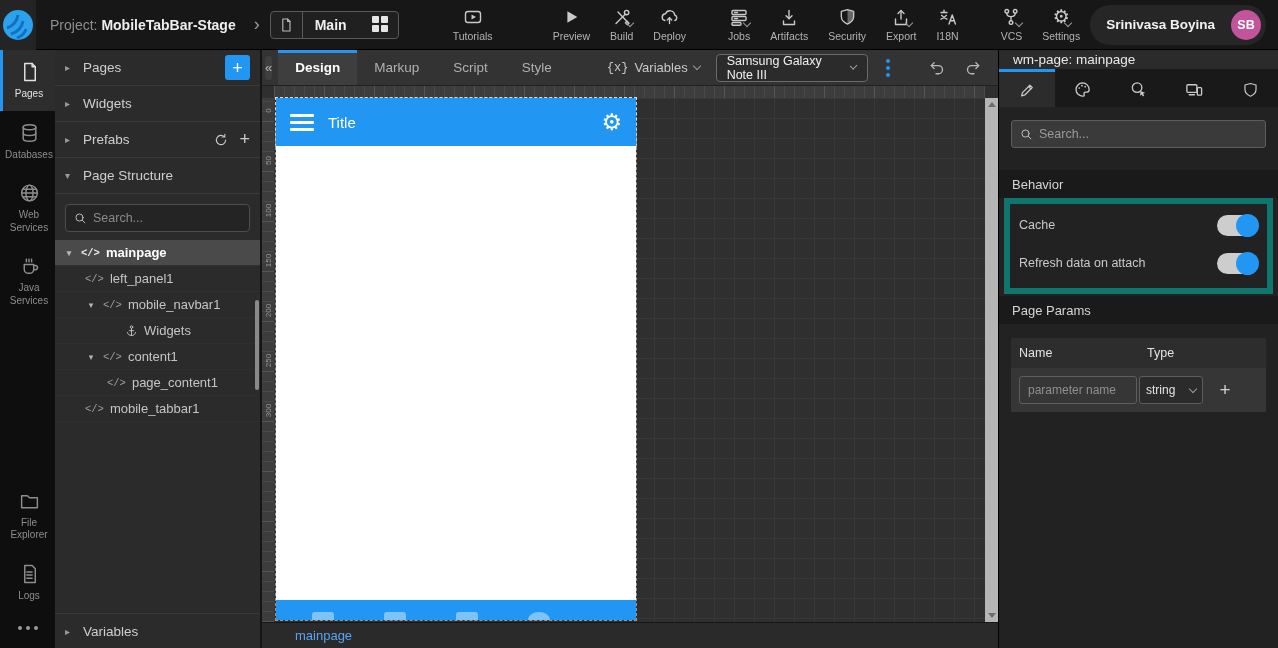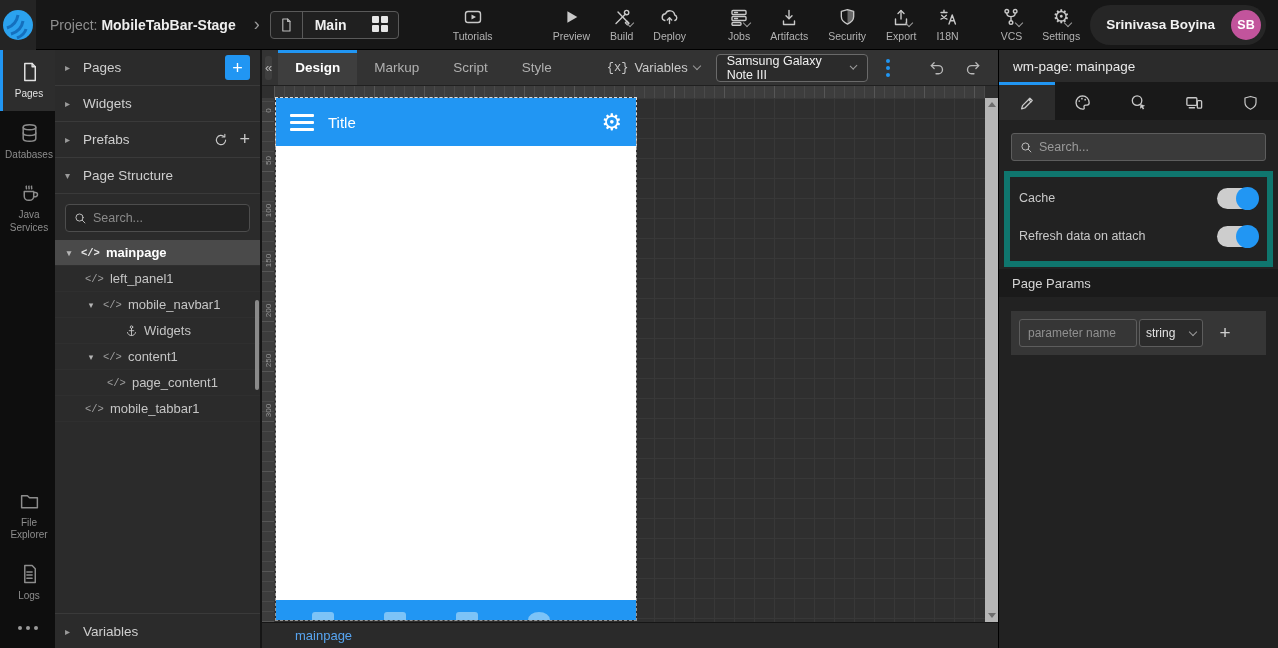--- a/index.html
+++ b/index.html
@@ -127,21 +127,21 @@
     display:flex; flex-direction:column; justify-content:space-between; align-items:center; cursor:pointer; }
   .csa { width:0; height:0; border-left:4px solid transparent; border-right:4px solid transparent; margin:4px 0; }
   .csa.up { border-bottom:5px solid #6e6e6e; }
   .csa.down { border-top:5px solid #6e6e6e; }
   .statusbar { height:26px; background:#2a2a2a; border-top:1px solid #161616; display:flex; align-items:center;
     padding-left:33px; font-size:13px; }
   .statusbar .crumb { color:#57a4f0; cursor:pointer; }
 
   
   .inspector { width:280px; background:#222; display:flex; flex-direction:column; border-left:1px solid #000; }
-  .insp-title { height:32px; background:#2b2b2b; display:flex; align-items:center; padding-left:14px;
+  .insp-title { height:19px; background:#2b2b2b; display:flex; align-items:center; padding-left:14px;
     font-size:13.5px; color:#e8e8e8; flex:0 0 auto; }
   .insp-tabs { height:38px; background:#191919; display:flex; flex:0 0 auto; }
   .insp-tab { width:56px; display:flex; align-items:center; justify-content:center; cursor:pointer;
     border-top:3px solid transparent; color:#9a9a9a; }
   .insp-tab.active { background:#2c2c2c; border-top-color:#2196f3; color:#e6e6e6; }
   .insp-search { margin:13px 12px 10px; height:28px; background:#3a3a3a; border:1px solid #5d5d5d; border-radius:3px;
     display:flex; align-items:center; gap:6px; padding:0 8px; flex:0 0 auto; }
   .insp-search input { background:transparent; border:none; outline:none; color:#ddd; width:100%; font-size:12.5px;
     font-family:"Liberation Sans",sans-serif; }
   .insp-search input::placeholder { color:#9a9a9a; }
@@ -335,20 +335,30 @@
             <ellipse cx="10" cy="4.5" rx="6" ry="2.4"></ellipse>
             <path d="M4 4.5v11c0 1.3 2.7 2.4 6 2.4s6-1.1 6-2.4v-11"></path>
             <path d="M4 10c0 1.3 2.7 2.4 6 2.4s6-1.1 6-2.4"></path>
           </svg>
       </span>
       <span class="rl">Databases</span>
     </div>
     <div class="rail-item">
       <span class="ico">
         <svg width="21" height="22" viewBox="0 0 20 20">
+            <circle cx="10" cy="10" r="7.5"></circle>
+            <ellipse cx="10" cy="10" rx="3.4" ry="7.5"></ellipse>
+            <path d="M2.5 10h15M3.5 6.5h13M3.5 13.5h13"></path>
+          </svg>
+      </span>
+      <span class="rl">Web Services</span>
+    </div>
+    <div class="rail-item">
+      <span class="ico">
+        <svg width="21" height="22" viewBox="0 0 20 20">
             <path d="M5 8.5h9v4.5a4 4 0 0 1-4 4H9a4 4 0 0 1-4-4z"></path>
             <path d="M14 9.5h1.6a2 2 0 0 1 0 4H14"></path>
             <path d="M7 3.5c-.8 1 .8 1.5 0 2.5M9.5 3.5c-.8 1 .8 1.5 0 2.5M12 3.5c-.8 1 .8 1.5 0 2.5"></path>
           </svg>
       </span>
       <span class="rl">Java Services</span>
     </div>
     <div class="rail-spacer"></div>
     <div class="rail-item">
       <span class="ico">
@@ -606,33 +616,39 @@
     <div class="insp-search">
       <span class="ico">
         <svg width="13" height="13" viewBox="0 0 20 20">
             <circle cx="8.5" cy="8.5" r="5.5"></circle>
             <path d="M12.8 12.8l4 4"></path>
           </svg>
       </span>
       <input placeholder="Search..." style="">
     </div>
 
+    <div class="sec-header">Behavior</div>
     <div class="hl-red">
       <div class="fld-row">
         <span class="fld-label">Cache</span>
         <span class="toggle on"></span>
       </div>
       <div class="fld-row">
         <span class="fld-label">Refresh data on attach</span>
         <span class="toggle on"></span>
       </div>
     </div>
 
     <div class="sec-header" style="margin-top:2px">Page Params</div>
     <div class="pp-table">
+      <div class="pp-head">
+        <span class="hc hc1">Name</span>
+        <span class="hc hc2">Type</span>
+        <span class="hc hc3"></span>
+      </div>
       <div class="pp-body">
         <span class="bc1">
           <input class="pp-input" placeholder="parameter name" style="">
         </span>
         <span class="bc2">
           <span class="pp-select">
             <span>string</span>
             <span class="sm-caret"></span>
           </span>
         </span>

